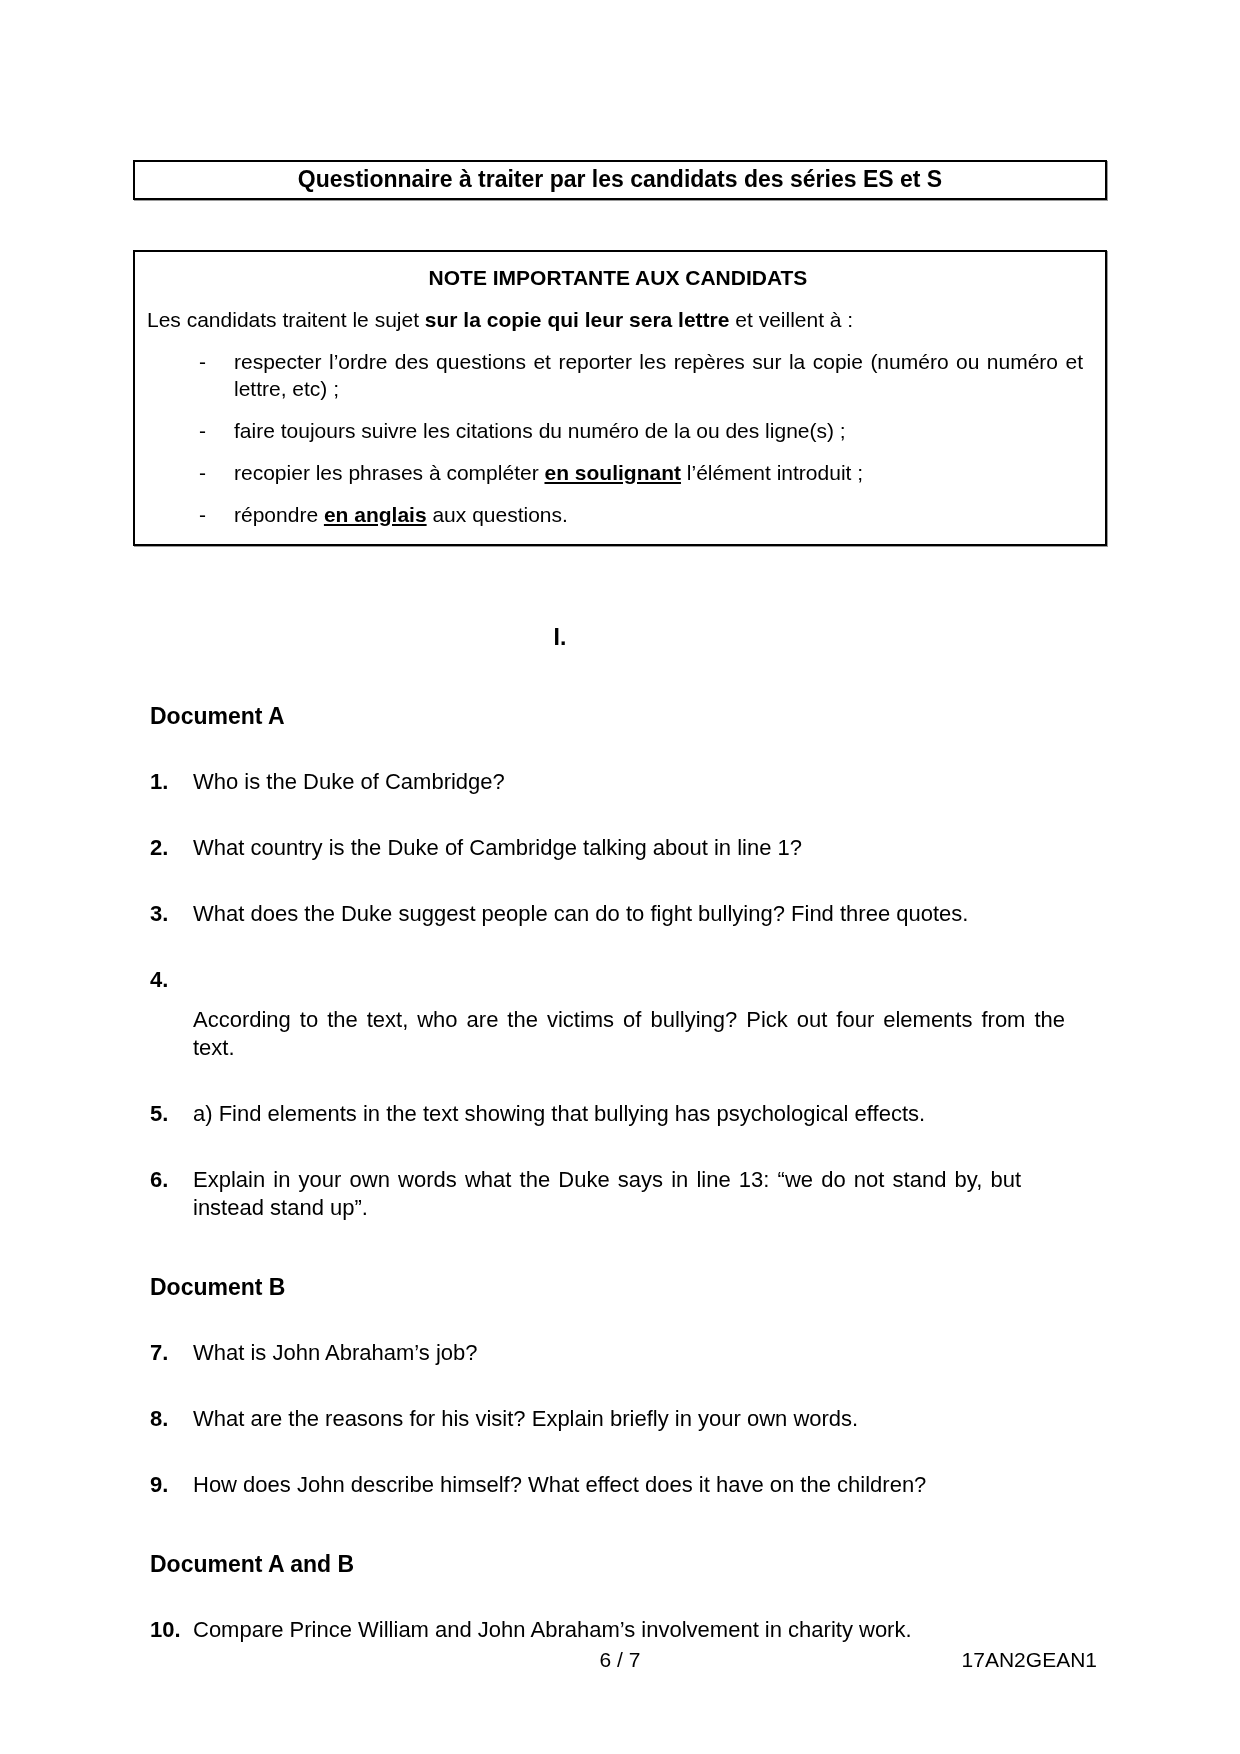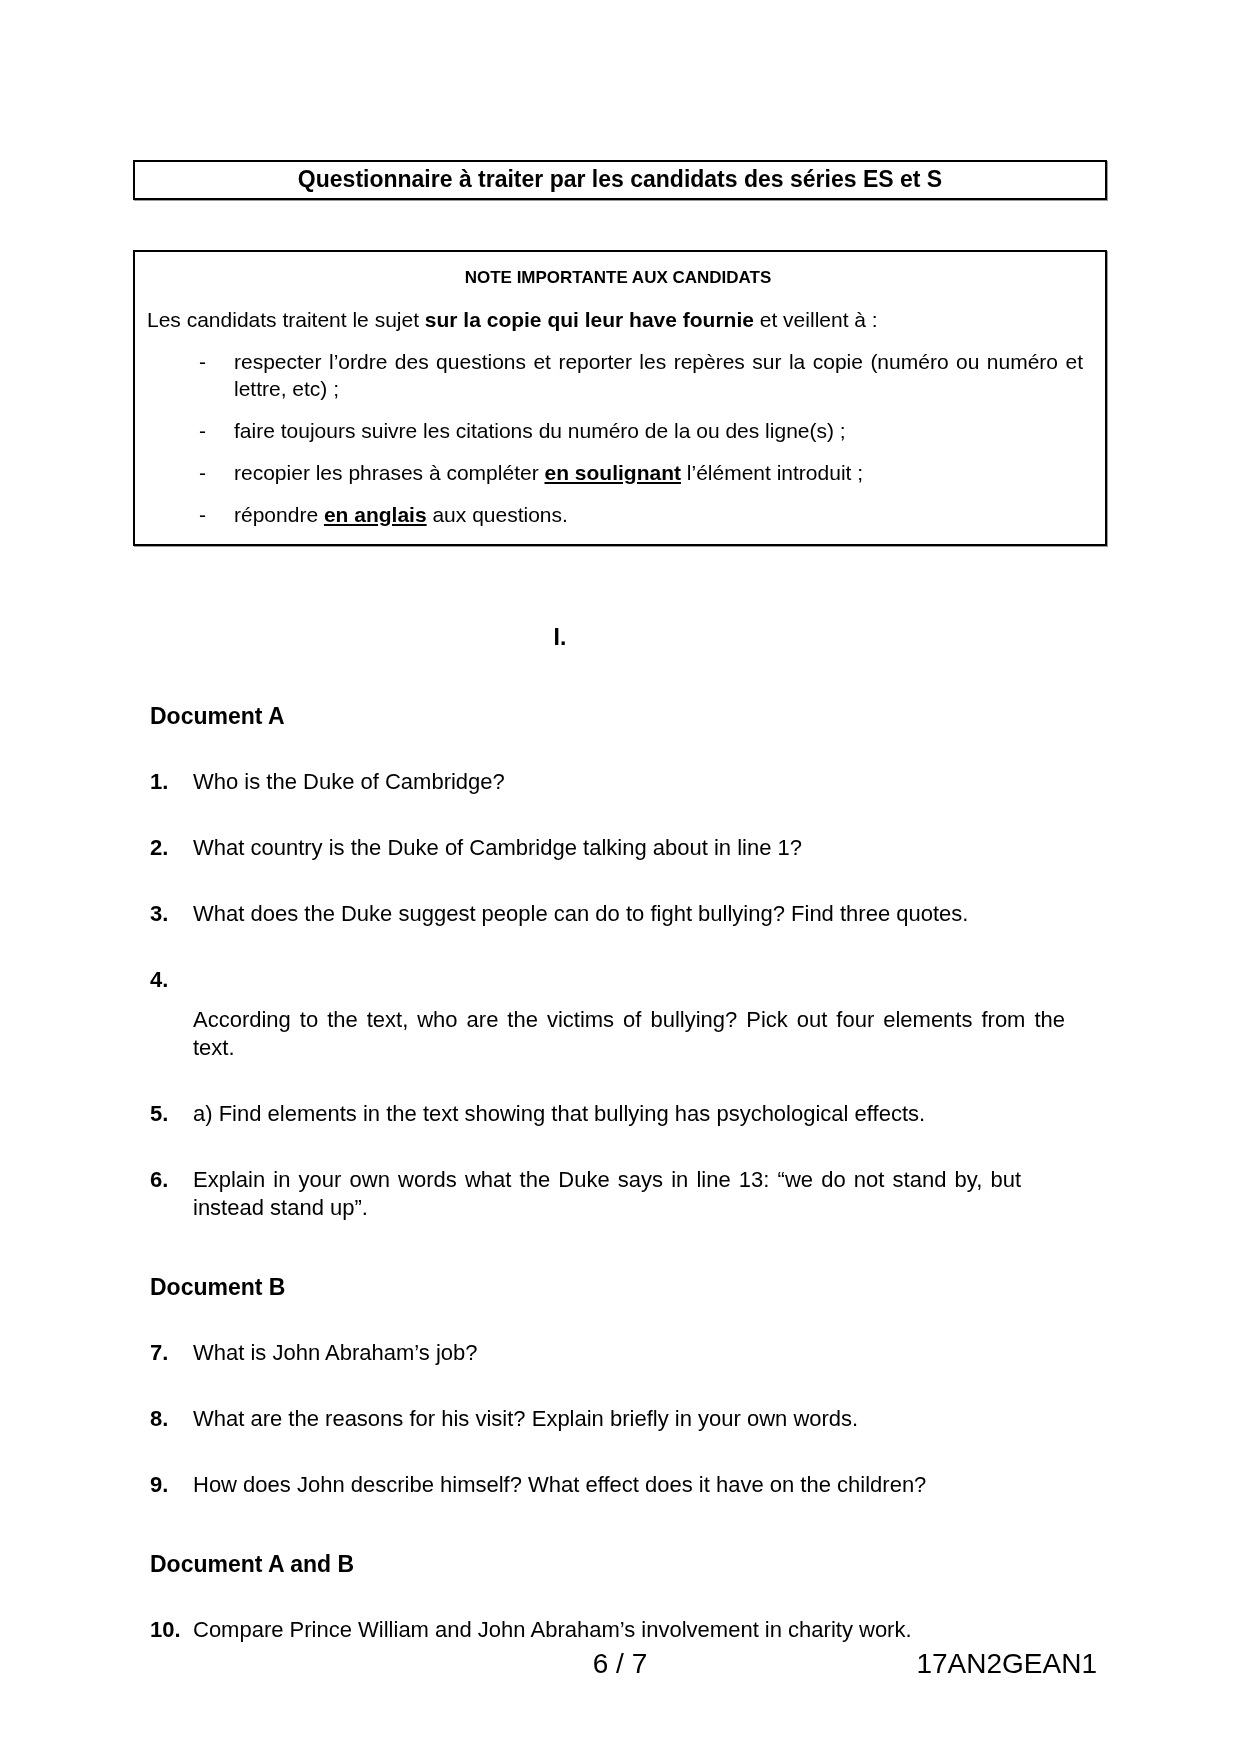--- a/index.html
+++ b/index.html
@@ -31,21 +31,21 @@
     margin-top: 50px;
     border: 2px solid #000;
     box-shadow: 1px 1px 0 #9a9a9a;
     padding: 12px 16px 16px 12px;
     font-size: 21px;
     line-height: 27px;
   }
   .note-title {
     text-align: center;
     font-weight: bold;
-    font-size: 17px;
+    font-size: 21px;
   }
   .note-intro { margin: 15px 0 0 0; }
   .note-list { margin: 0; padding: 0; list-style: none; }
   .note-item { display: flex; margin-top: 15px; }
   .note-marker { width: 35px; padding-left: 52px; flex: 0 0 auto; }
   .note-item-text { flex: 1 1 auto; text-align: justify; padding-right: 6px; }
   .note-em { font-weight: bold; text-decoration: underline; }
   b:empty, span:empty, p:empty { display: none; }
 
   
@@ -72,41 +72,41 @@
   .qtext p.sub { margin-top: 36px; }
   .qtext.justify p { text-align: justify; }
   .qtext.w-q4 { max-width: 872px; margin-top: 40px; }
   .qtext.w-q6 { max-width: 828px; }
 
   
   .footer {
     position: absolute;
     left: 0; right: 0; top: 1648px;
     height: 28px;
-    font-size: 28px;
+    font-size: 21px;
   }
   .footer .page-num {
     position: absolute; left: 0; right: 0;
     text-align: center;
   }
   .footer .doc-ref { position: absolute; right: 143px; text-align: center; }
 </style>
 </head>
 <body>
 
 <div class="page">
   <div class="content">
 
     <div class="title-box">
       <span>Questionnaire à traiter par les candidats des séries ES et S</span>
     </div>
 
     <div class="note-box">
       <div class="note-title">NOTE IMPORTANTE AUX CANDIDATS</div>
-      <p class="note-intro"><span>Les candidats traitent le sujet </span><b>sur la copie qui leur have fournie</b><span> et veillent à :</span></p>
+      <p class="note-intro"><span>Les candidats traitent le sujet </span><b>sur la copie qui leur sera lettre</b><span> et veillent à :</span></p>
       <ul class="note-list">
         <li class="note-item">
           <span class="note-marker">-</span>
           <span class="note-item-text"><span>respecter l’ordre des questions et reporter les repères sur la copie (numéro ou numéro et lettre, etc) ;</span></span>
         </li>
         <li class="note-item">
           <span class="note-marker">-</span>
           <span class="note-item-text"><span>faire toujours suivre les citations du numéro de la ou des ligne(s) ;</span></span>
         </li>
         <li class="note-item">

